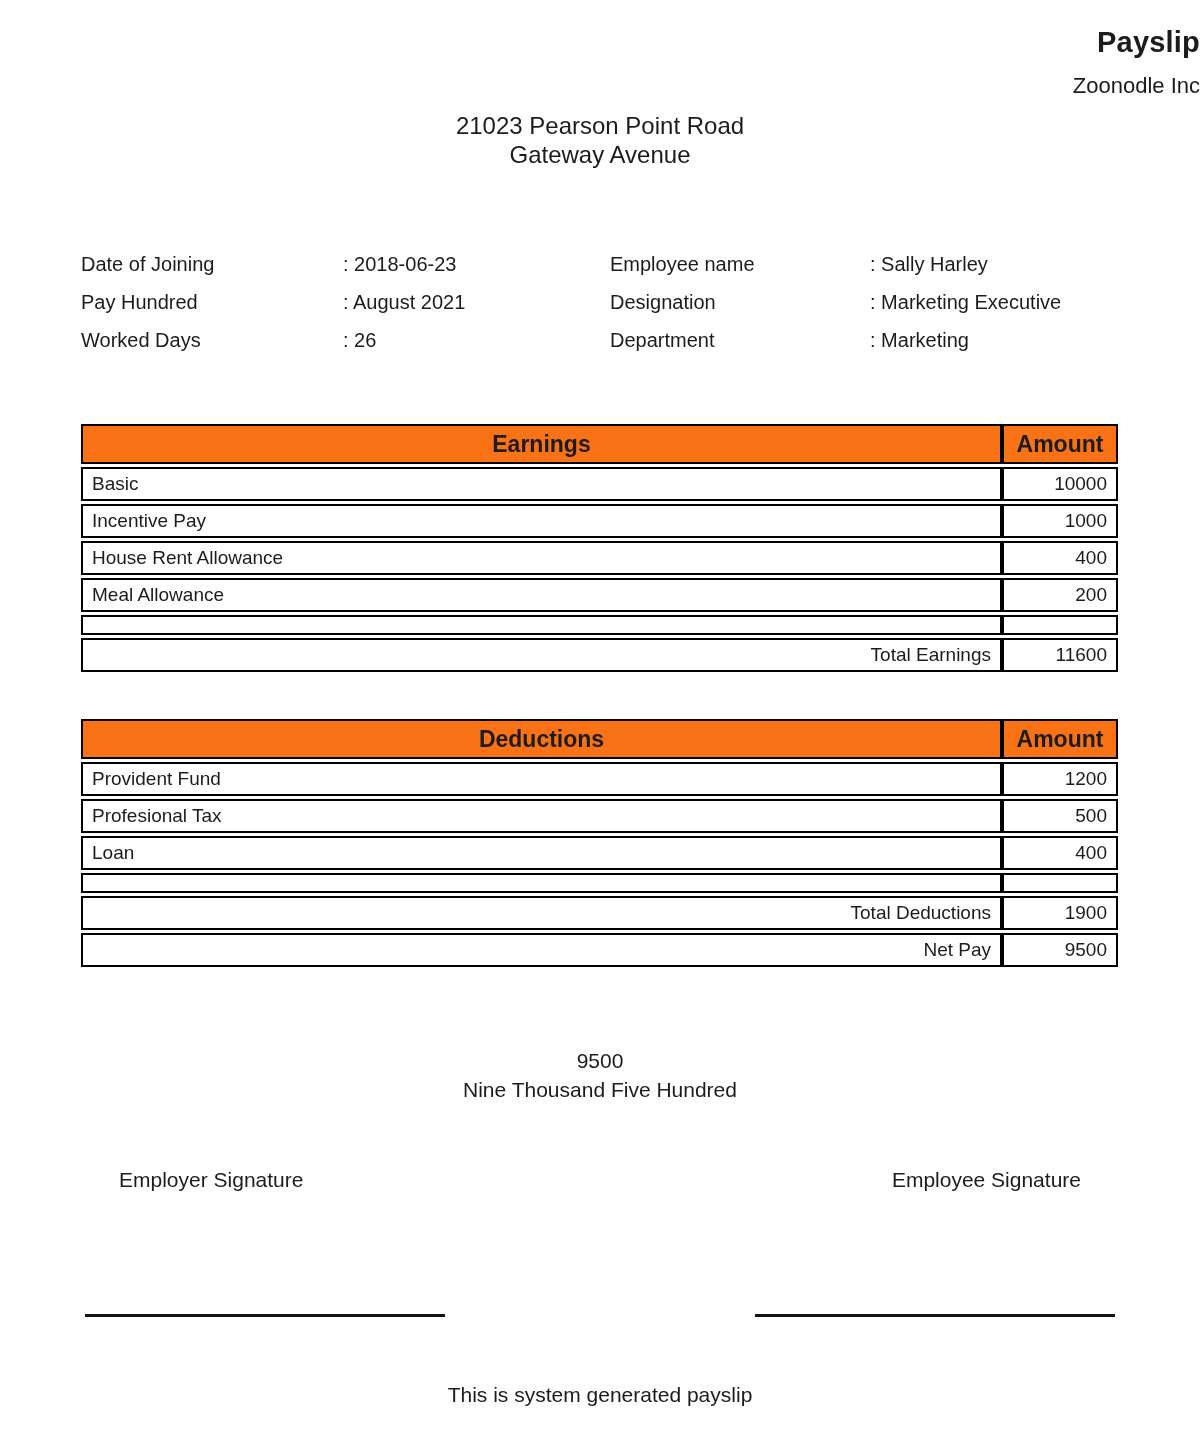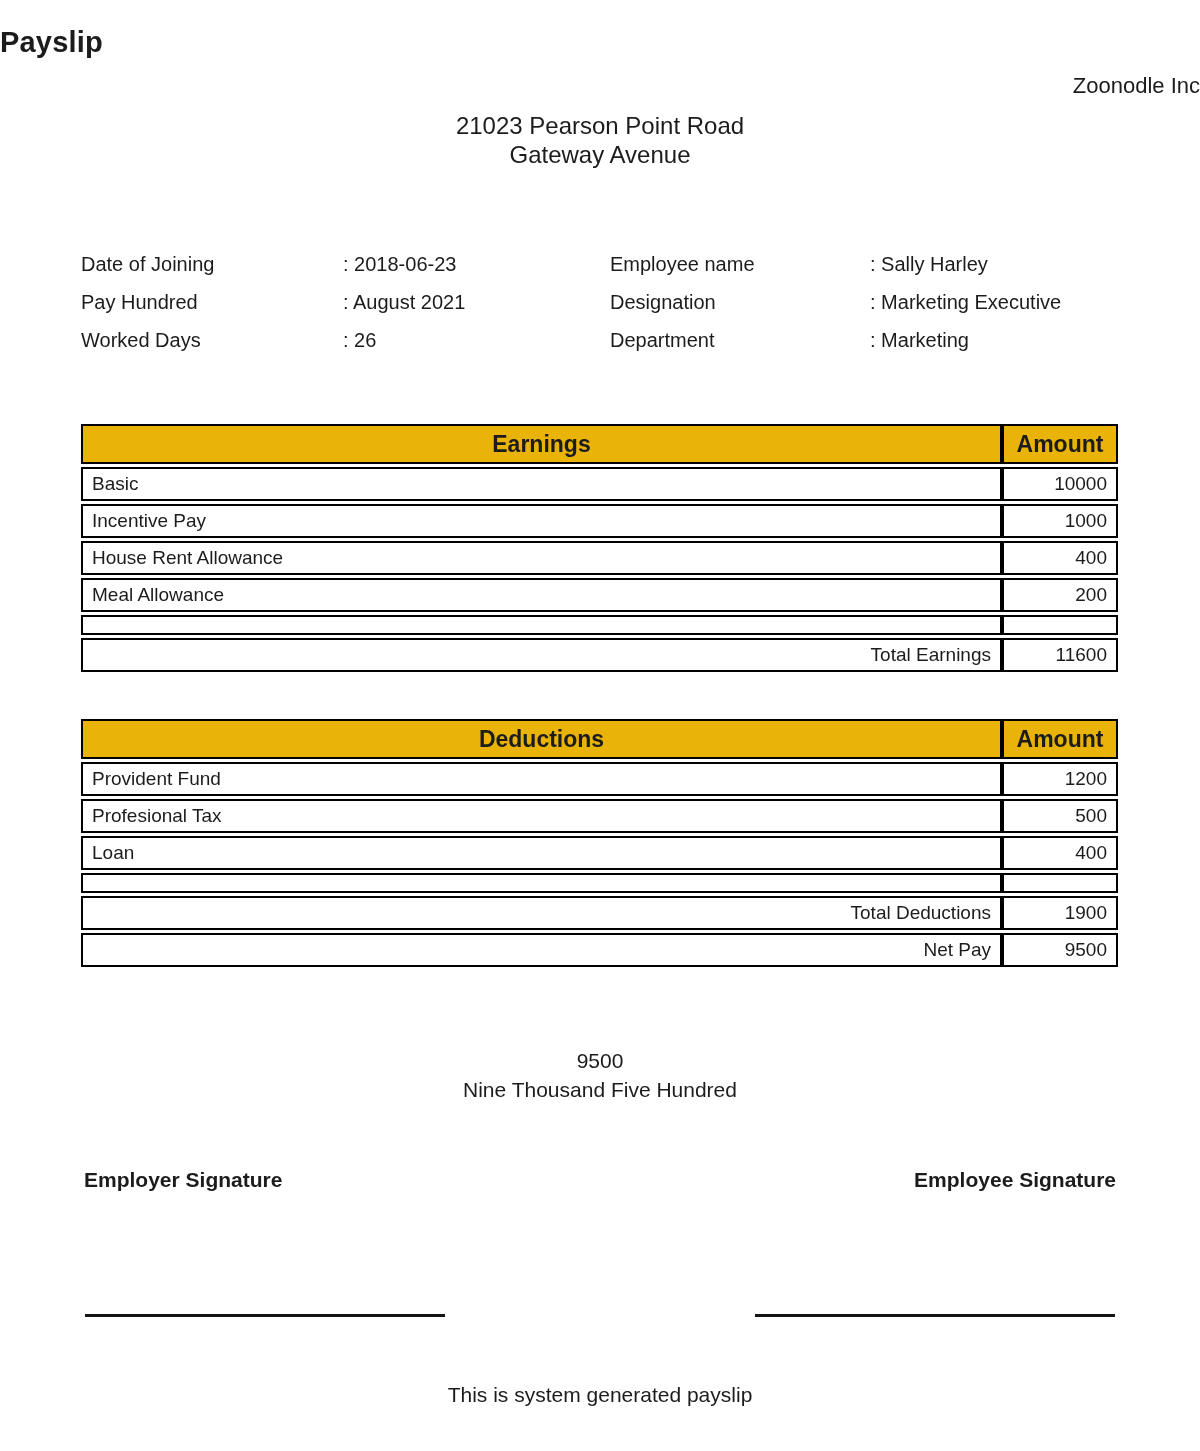--- a/index.html
+++ b/index.html
@@ -10,21 +10,21 @@
     margin: 0 auto;
     font-family: "Liberation Sans", "DejaVu Sans", sans-serif;
     color: #1c1c1c;
     position: relative;
   }
   .page { width: 1200px; min-height: 1451px; background: #ffffff; overflow: hidden; }
 
   
   .title {
     margin-top: 26px;
-    text-align: left;
+    text-align: right;
     font-size: 29px;
     font-weight: bold;
     letter-spacing: 0.2px;
   }
   .company {
     margin-top: 14px;
     text-align: right;
     font-size: 22px;
   }
   .address {
@@ -54,21 +54,21 @@
   }
   .pay-table.earnings { margin-top: 62px; }
   .pay-table.deductions { margin-top: 41px; }
   .pay-table col.c-label { width: 921px; }
   .pay-table col.c-amount { width: 116px; }
   .pay-table th, .pay-table td {
     border: 2px solid #000000;
     overflow: hidden;
   }
   .pay-table th {
-    background: #eab308;
+    background: #f97316;
     font-size: 23px;
     font-weight: bold;
     text-align: center;
     height: 40px;
     padding: 2px 4px;
   }
   .pay-table td {
     font-size: 19px;
     height: 20px;
     padding: 4px 9px;
@@ -82,25 +82,24 @@
   .netpay-words {
     margin-top: 76px;
     text-align: center;
     font-size: 21px;
     line-height: 29px;
   }
 
   
   .sig-labels {
     margin-top: 64px;
-    padding: 0 84px;
+    padding: 0 119px;
     display: flex;
     justify-content: space-between;
     font-size: 21px;
-    font-weight: bold;
   }
   .sig-lines {
     margin-top: 122px;
     padding: 0 85px;
     display: flex;
     justify-content: space-between;
   }
   .sig-line {
     width: 360px;
     border-top: 3px solid #141414;

